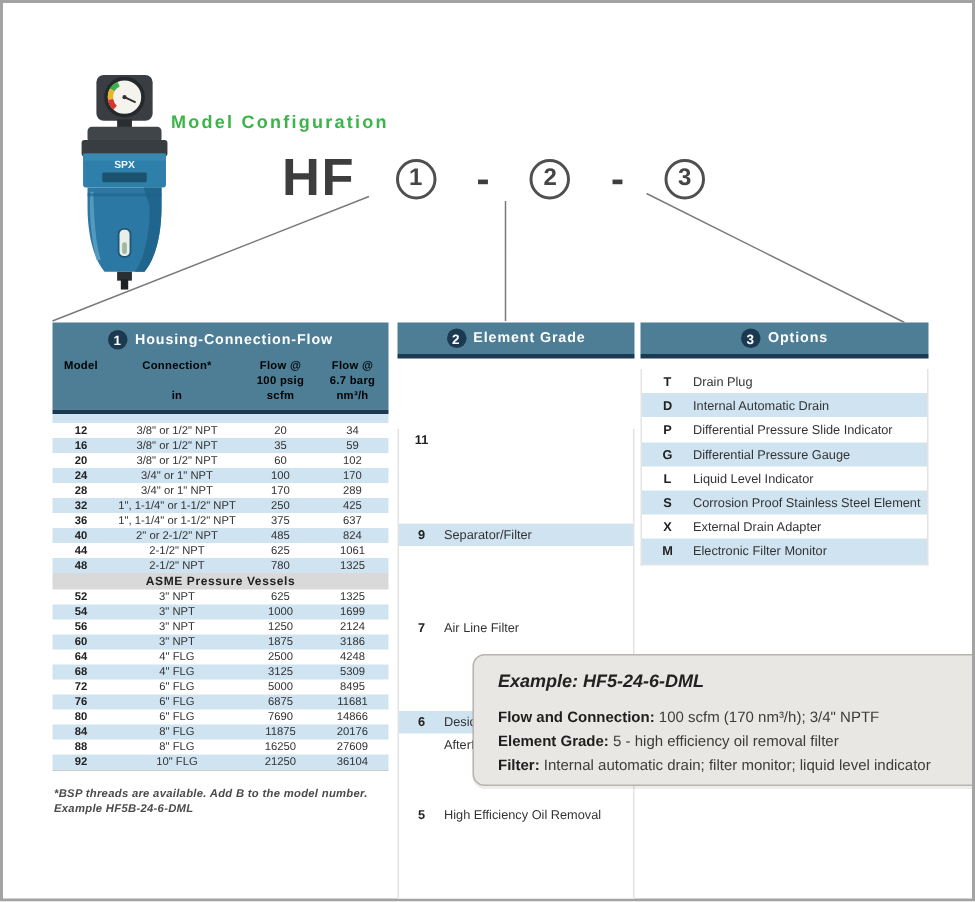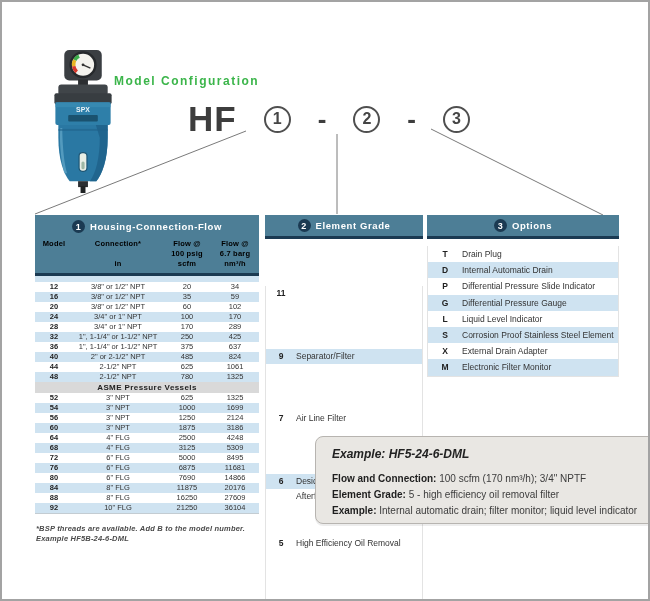--- a/index.html
+++ b/index.html
@@ -430,18 +430,18 @@
     <div class="ex-title">Example: HF5-24-6-DML</div>
     <div class="ex-line">
       <b>Flow and Connection:</b>
       <span>100 scfm (170 nm³/h); 3/4" NPTF</span>
     </div>
     <div class="ex-line">
       <b>Element Grade:</b>
       <span>5 - high efficiency oil removal filter</span>
     </div>
     <div class="ex-line">
-      <b>Example:</b>
+      <b>Filter:</b>
       <span>Internal automatic drain; filter monitor; liquid level indicator</span>
     </div>
   </div>
 
 </div>
 
 </body></html>

